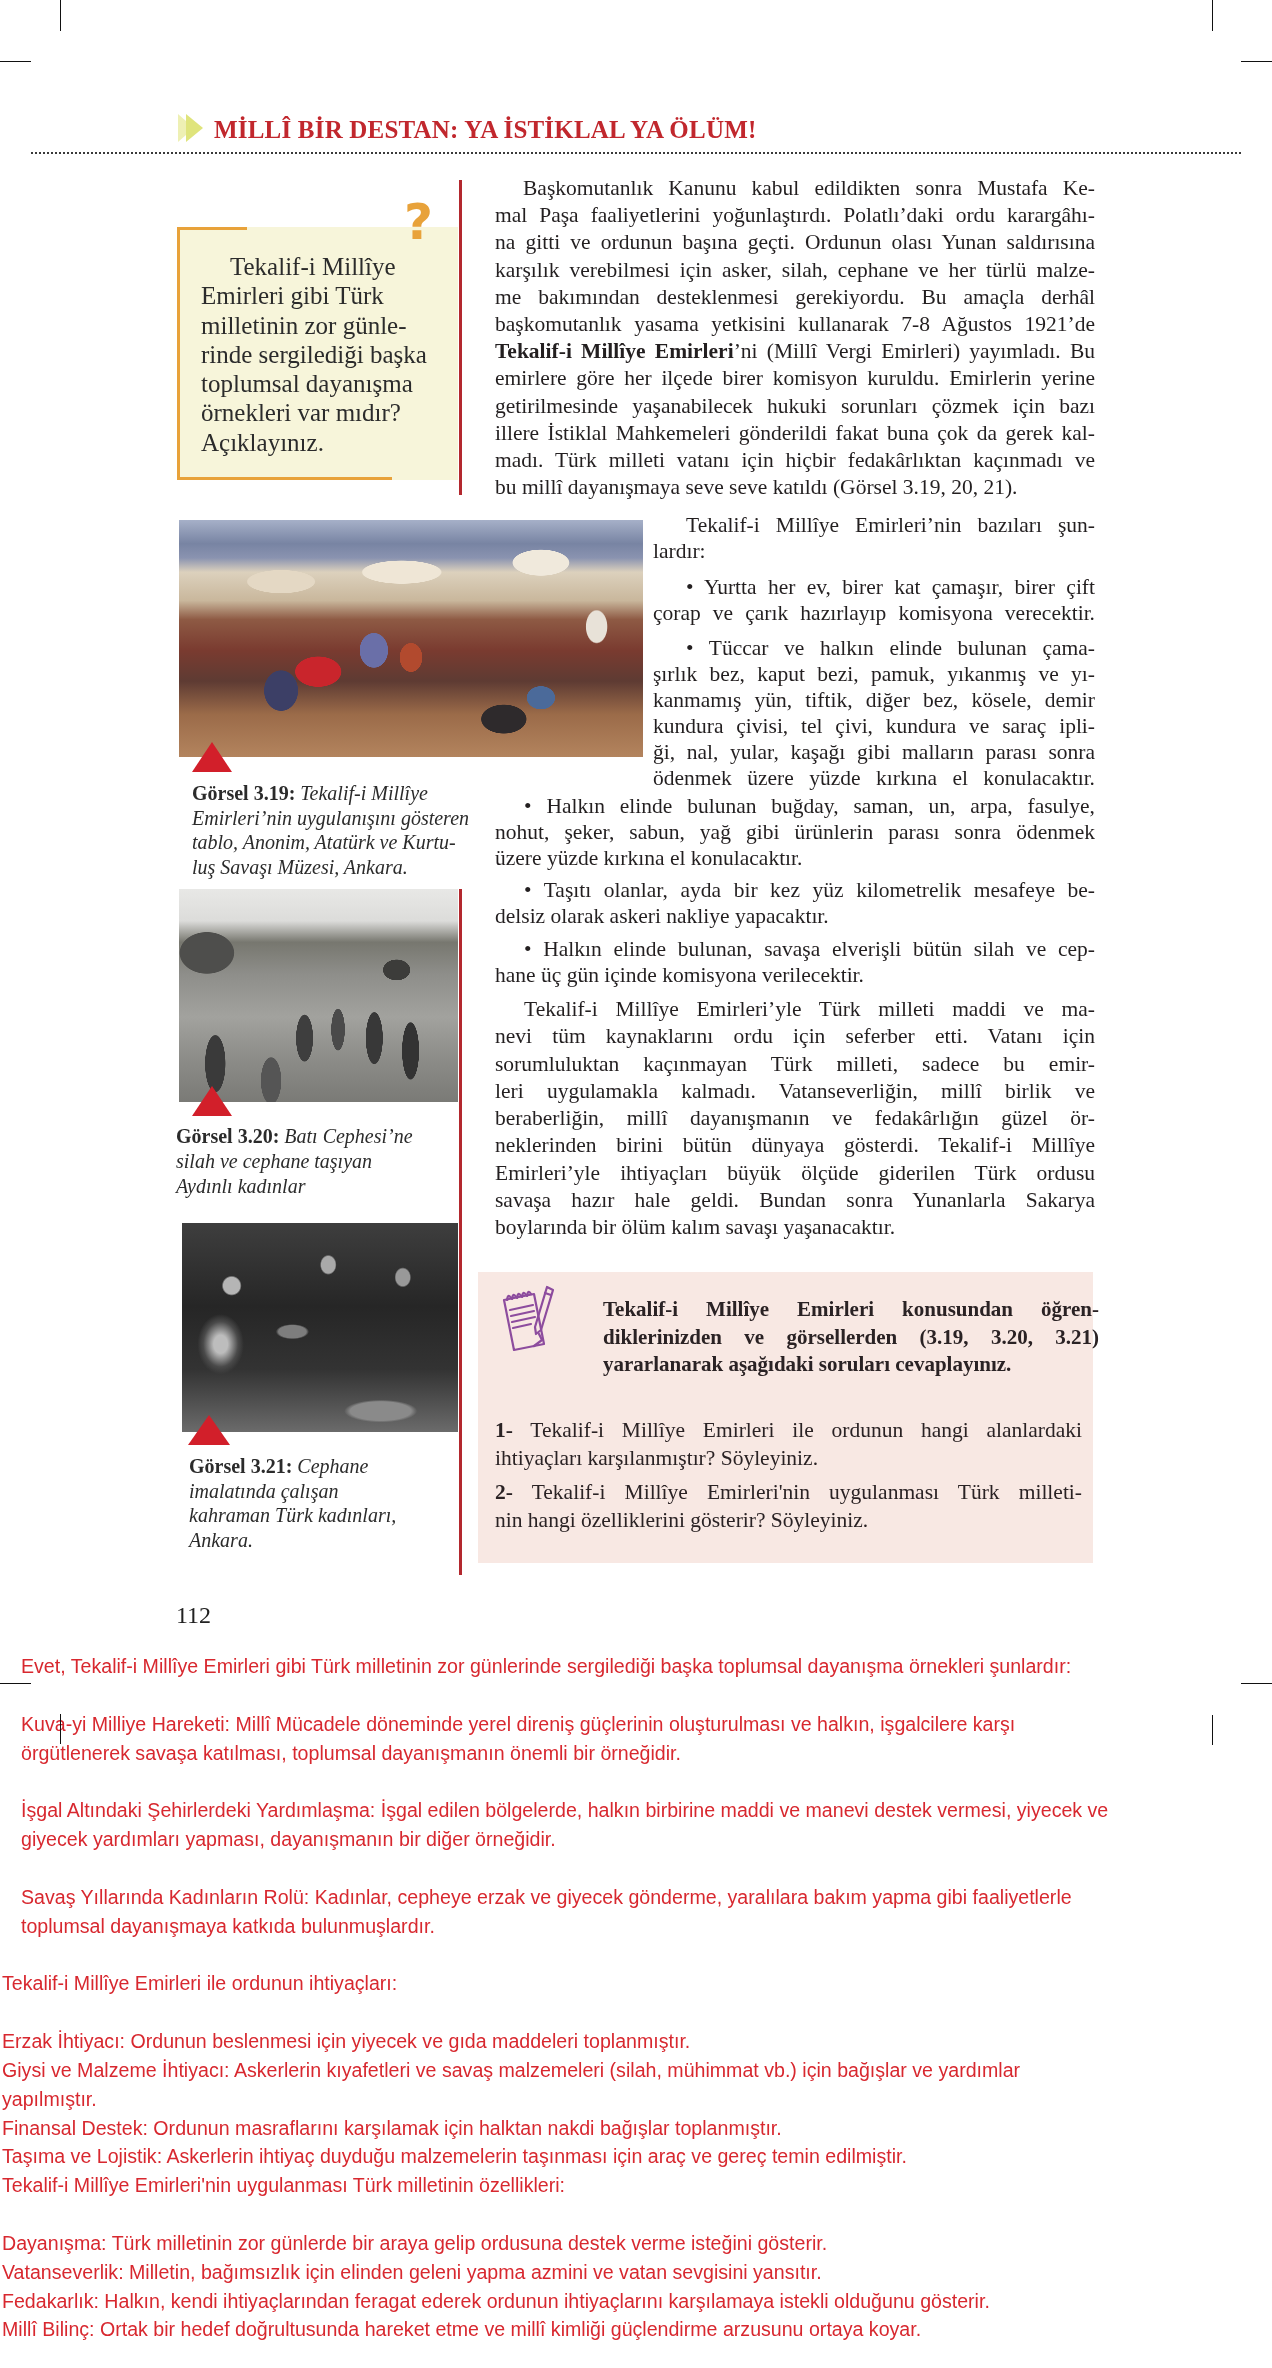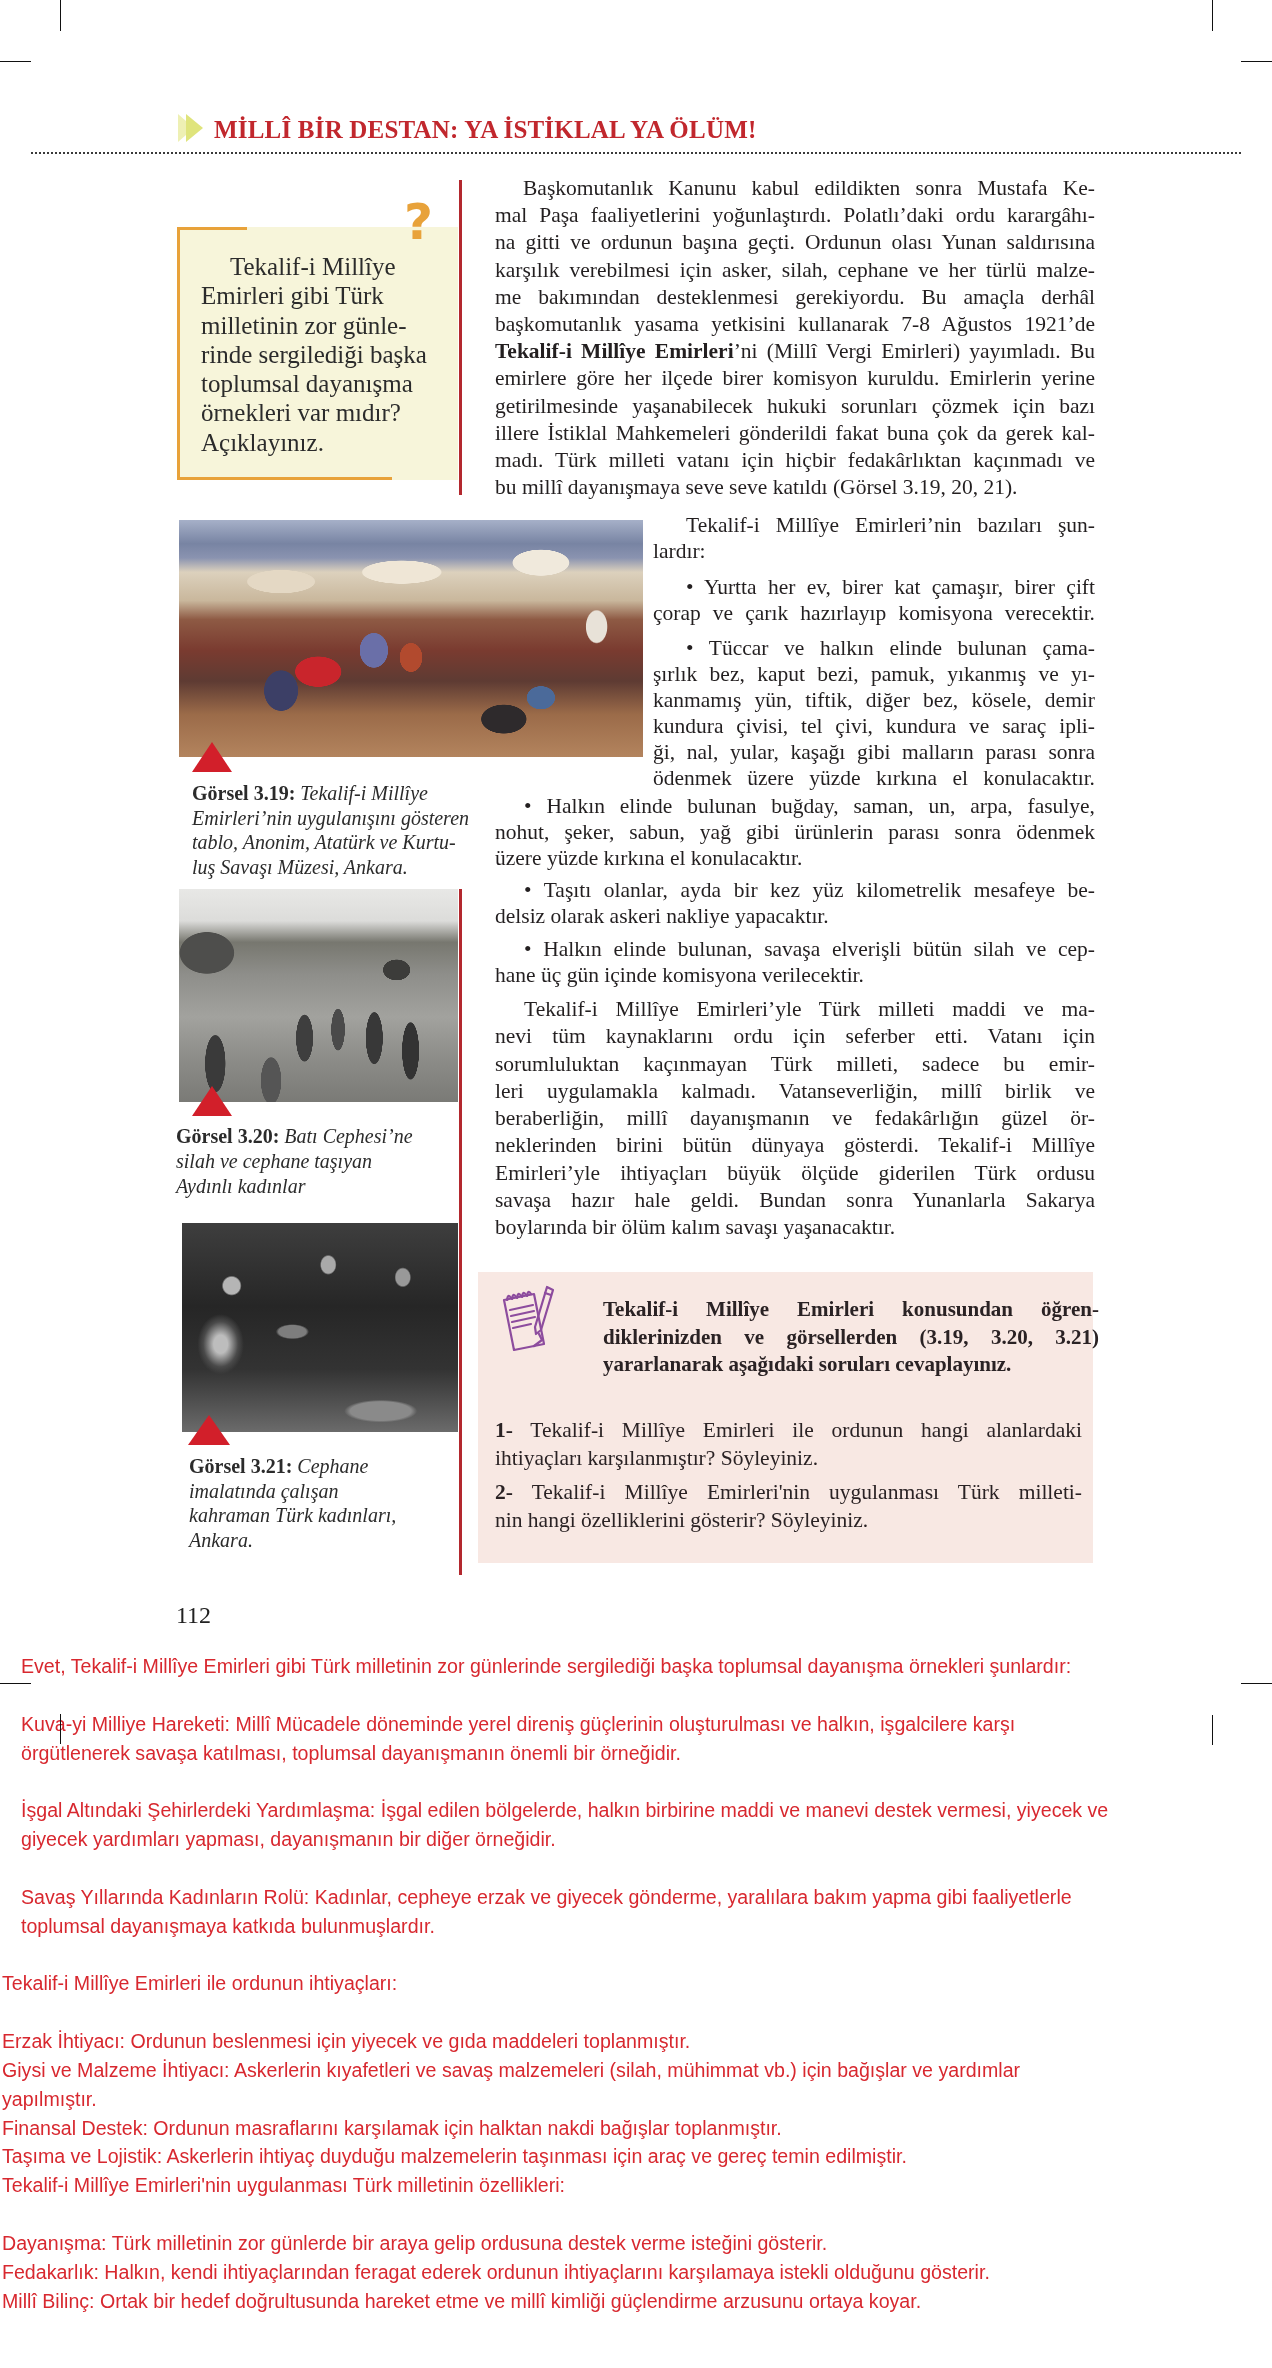--- a/index.html
+++ b/index.html
@@ -260,18 +260,19 @@
     <span class="aln">Tekalif-i Millîye Emirleri ile ordunun ihtiyaçları:</span>
     <span class="gap"></span>
     <span class="aln">Erzak İhtiyacı: Ordunun beslenmesi için yiyecek ve gıda maddeleri toplanmıştır.</span>
     <span class="aln">Giysi ve Malzeme İhtiyacı: Askerlerin kıyafetleri ve savaş malzemeleri (silah, mühimmat vb.) için bağışlar ve yardımlar</span>
     <span class="aln">yapılmıştır.</span>
     <span class="aln">Finansal Destek: Ordunun masraflarını karşılamak için halktan nakdi bağışlar toplanmıştır.</span>
     <span class="aln">Taşıma ve Lojistik: Askerlerin ihtiyaç duyduğu malzemelerin taşınması için araç ve gereç temin edilmiştir.</span>
     <span class="aln">Tekalif-i Millîye Emirleri'nin uygulanması Türk milletinin özellikleri:</span>
     <span class="gap"></span>
     <span class="aln">Dayanışma: Türk milletinin zor günlerde bir araya gelip ordusuna destek verme isteğini gösterir.</span>
+    <span class="aln">Vatanseverlik: Milletin, bağımsızlık için elinden geleni yapma azmini ve vatan sevgisini yansıtır.</span>
     <span class="aln">Fedakarlık: Halkın, kendi ihtiyaçlarından feragat ederek ordunun ihtiyaçlarını karşılamaya istekli olduğunu gösterir.</span>
     <span class="aln">Millî Bilinç: Ortak bir hedef doğrultusunda hareket etme ve millî kimliği güçlendirme arzusunu ortaya koyar.</span>
   </div>
   <div class="cursor"></div>
 
 </div>
 
 </body></html>

